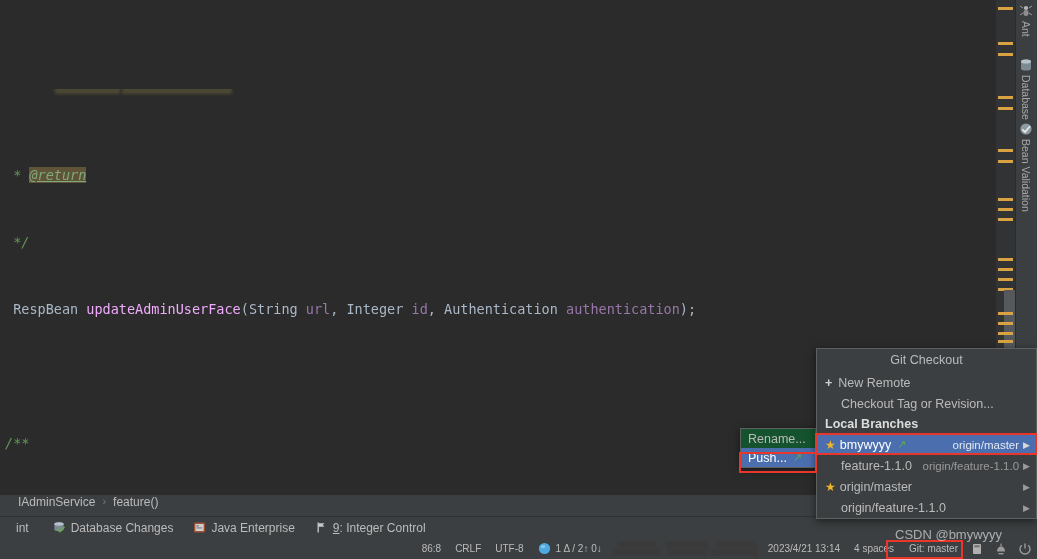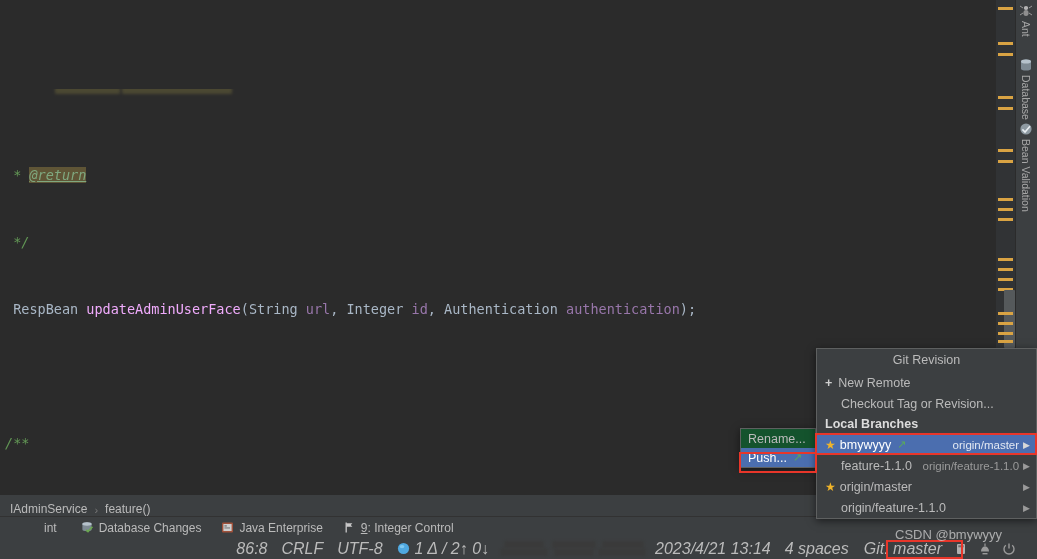--- a/index.html
+++ b/index.html
@@ -117,22 +117,22 @@
   
   .breadcrumb {
     position: absolute;
     left: 0; top: 494px;
     width: 847px; height: 22px;
     background: #3c3f41;
     border-top: 1px solid #2b2b2b;
     color: #bbbbbb;
     font-size: 12px;
     display: flex;
-    align-items: flex-end;
-    padding-left: 10px;
+    align-items: flex-start;
+    padding-left: 18px;
     box-sizing: border-box;
   }
   .crumb { color: #bbbbbb; }
   .crumb-sep { color: #777; margin: 0 7px; font-size: 11px; }
 
   
   .tw-bar {
     position: absolute;
     left: 0; top: 516px;
     width: 1037px; height: 22px;
@@ -156,25 +156,24 @@
 
   
   .status-bar {
     position: absolute;
     left: 0; top: 538px;
     width: 1037px; height: 21px;
     background: #3c3f41;
     display: flex;
     align-items: center;
     justify-content: flex-end;
-    font-size: 16px;
+    font-size: 10px;
     color: #bbbbbb;
     box-sizing: border-box;
-    padding-right: 16px;
-    font-style: italic;
+    padding-right: 0;
   }
   .sb-item { padding: 0 7px; white-space: nowrap; }
 
   
   .git-popup {
     position: absolute;
     left: 816px; top: 348px;
     width: 221px;
     background: #3c3f41;
     border: 1px solid #5e6060;
@@ -359,21 +358,21 @@
     </div>
   </div>
 
   <div class="breadcrumb">
     <span class="crumb">IAdminService</span>
     <span class="crumb-sep">›</span>
     <span class="crumb">feature()</span>
   </div>
 
   <div class="tw-bar">
-    <div class="tw-btn" style="padding-left:16px; padding-right:14px;margin-left:28px;">
+    <div class="tw-btn" style="padding-left:16px; padding-right:14px;">
       <span>int</span>
     </div>
 
     <div class="tw-btn">
       <span>
         <svg width="13" height="13" viewBox="0 0 13 13">
           <ellipse cx="6" cy="3" rx="4.6" ry="1.7" fill="#9aa7b0"></ellipse>
           <path d="M1.4 3 v5.5 a4.6 1.7 0 0 0 9.2 0 V3" fill="#7e8a93"></path>
           <ellipse cx="6" cy="3" rx="4.6" ry="1.7" fill="#b6c2cb"></ellipse>
           <path d="M5 8.8 L7 10.6 L11.4 5.8" stroke="#6aa84f" stroke-width="1.7" fill="none"></path>
@@ -458,21 +457,21 @@
     <div class="ctx-item">
       <span>Rename...</span>
     </div>
     <div class="ctx-item selected">
       <span>Push...</span>
       <span class="green-arrow">↗</span>
     </div>
   </div>
 
   <div class="git-popup">
-    <div class="git-title">Git Revision</div>
+    <div class="git-title">Git Checkout</div>
 
     <div class="git-row">
       <span class="plus">+</span>
       <span class="lbl">New Remote</span>
     </div>
 
     <div class="git-row" style="padding-left:24px;">
       <span class="lbl">Checkout Tag or Revision...</span>
     </div>
 

